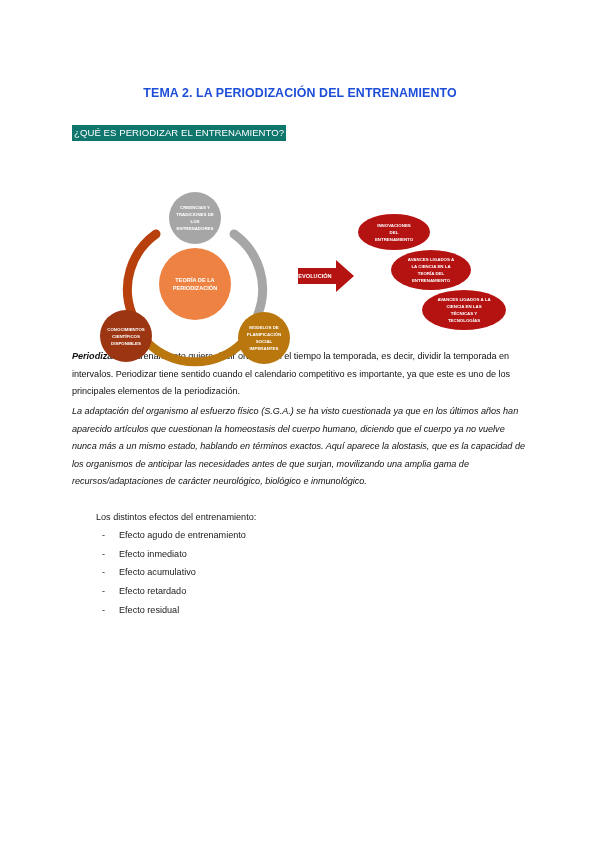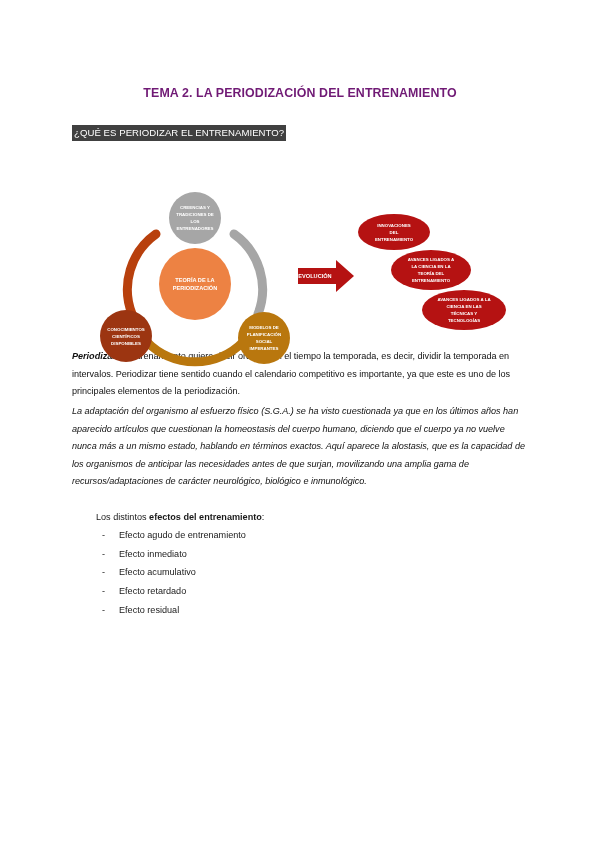--- a/index.html
+++ b/index.html
@@ -25,33 +25,33 @@
   }
 
   
   .doc-title {
     margin: 0;
     padding-top: 86px;
     text-align: center;
     font-size: 12.4px;
     font-weight: bold;
     letter-spacing: 0.1px;
-    color: #701a75;
+    color: #1d4ed8;
   }
 
   
   .section-heading {
     margin: 0;
     padding-top: 28px;
     font-size: 9.6px;
     font-weight: normal;
     line-height: 1.05;
   }
   .section-heading .hl {
-    background: #404040;
+    background: #0f766e;
     color: #ffffff;
     padding: 2.2px 2px 2.6px 2px;
     letter-spacing: 0.05px;
     box-decoration-break: clone;
     -webkit-box-decoration-break: clone;
   }
 
   
   .para {
     margin: 0;
@@ -65,21 +65,21 @@
   .para b { font-weight: bold; font-style: italic; }
 
   
   .list-intro {
     margin: 0;
     padding-top: 18px;
     padding-left: 24px;
     font-size: 9.1px;
     line-height: 1.92;
   }
-  .list-intro b { font-weight: bold; }
+  .list-intro b { font-weight: normal; }
   ul.dash-list {
     margin: 0;
     padding: 0;
     list-style: none;
   }
   ul.dash-list li {
     font-size: 9.1px;
     line-height: 2.05;
     padding-left: 47px;
     position: relative;

